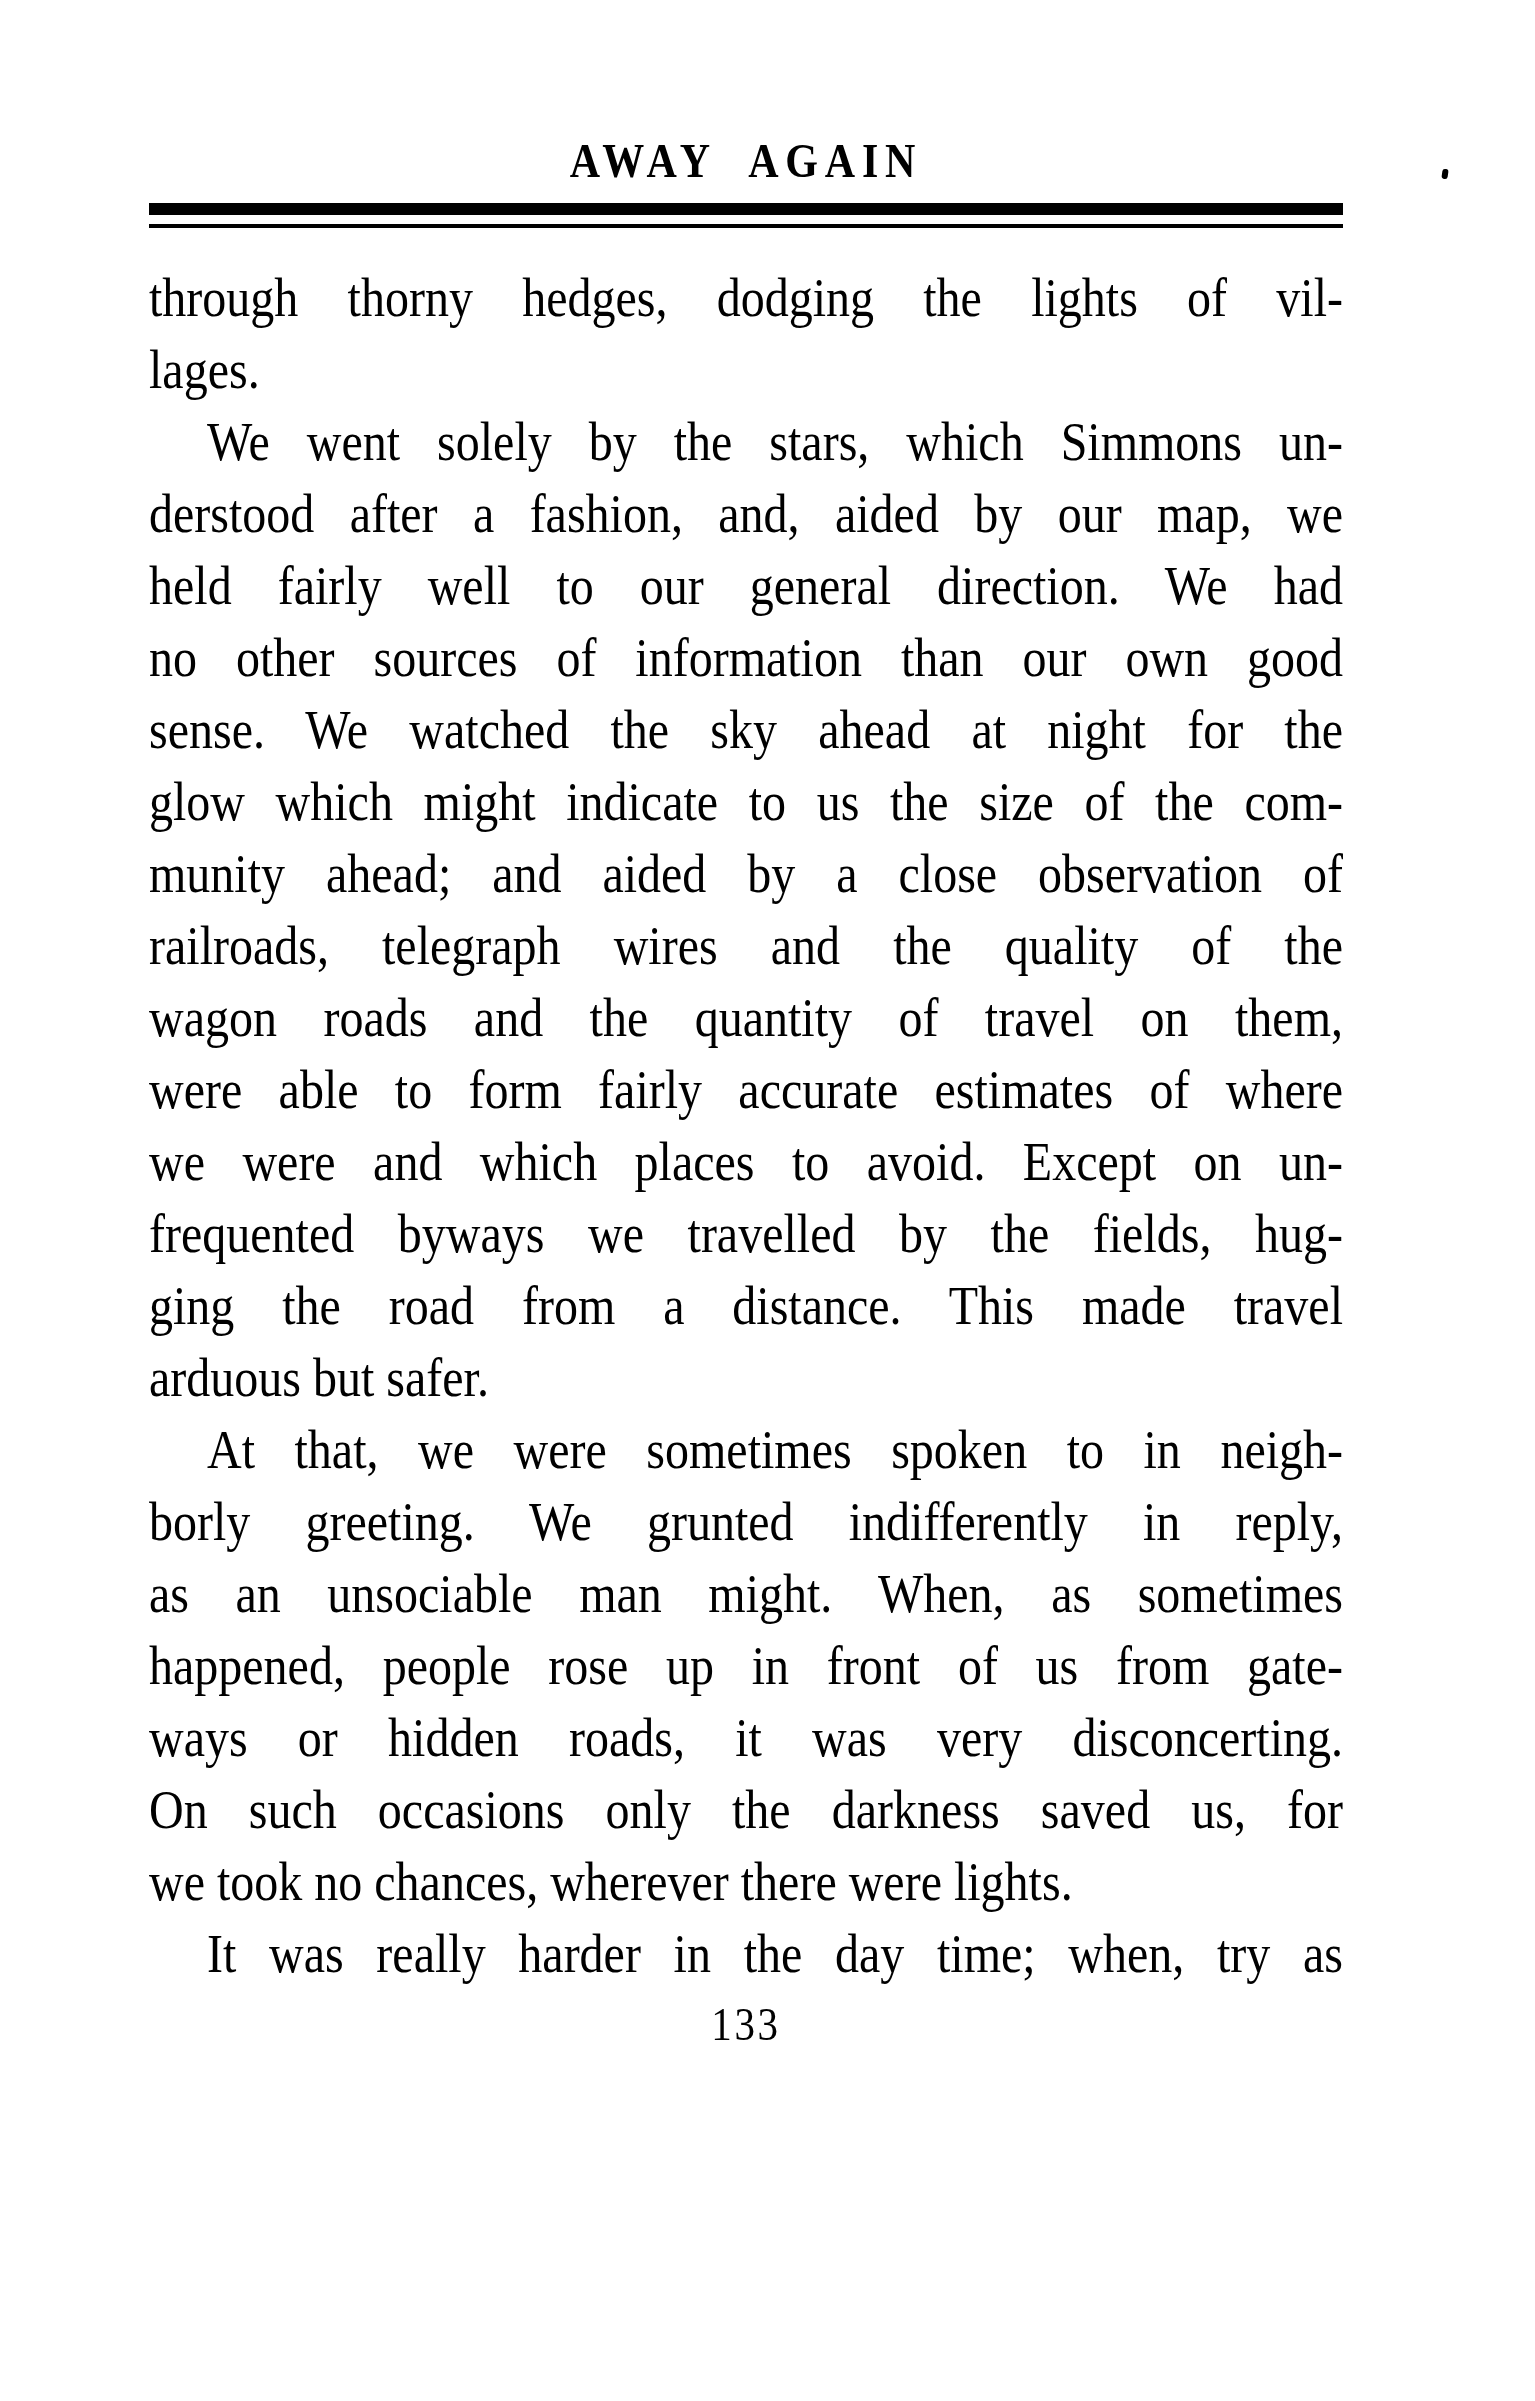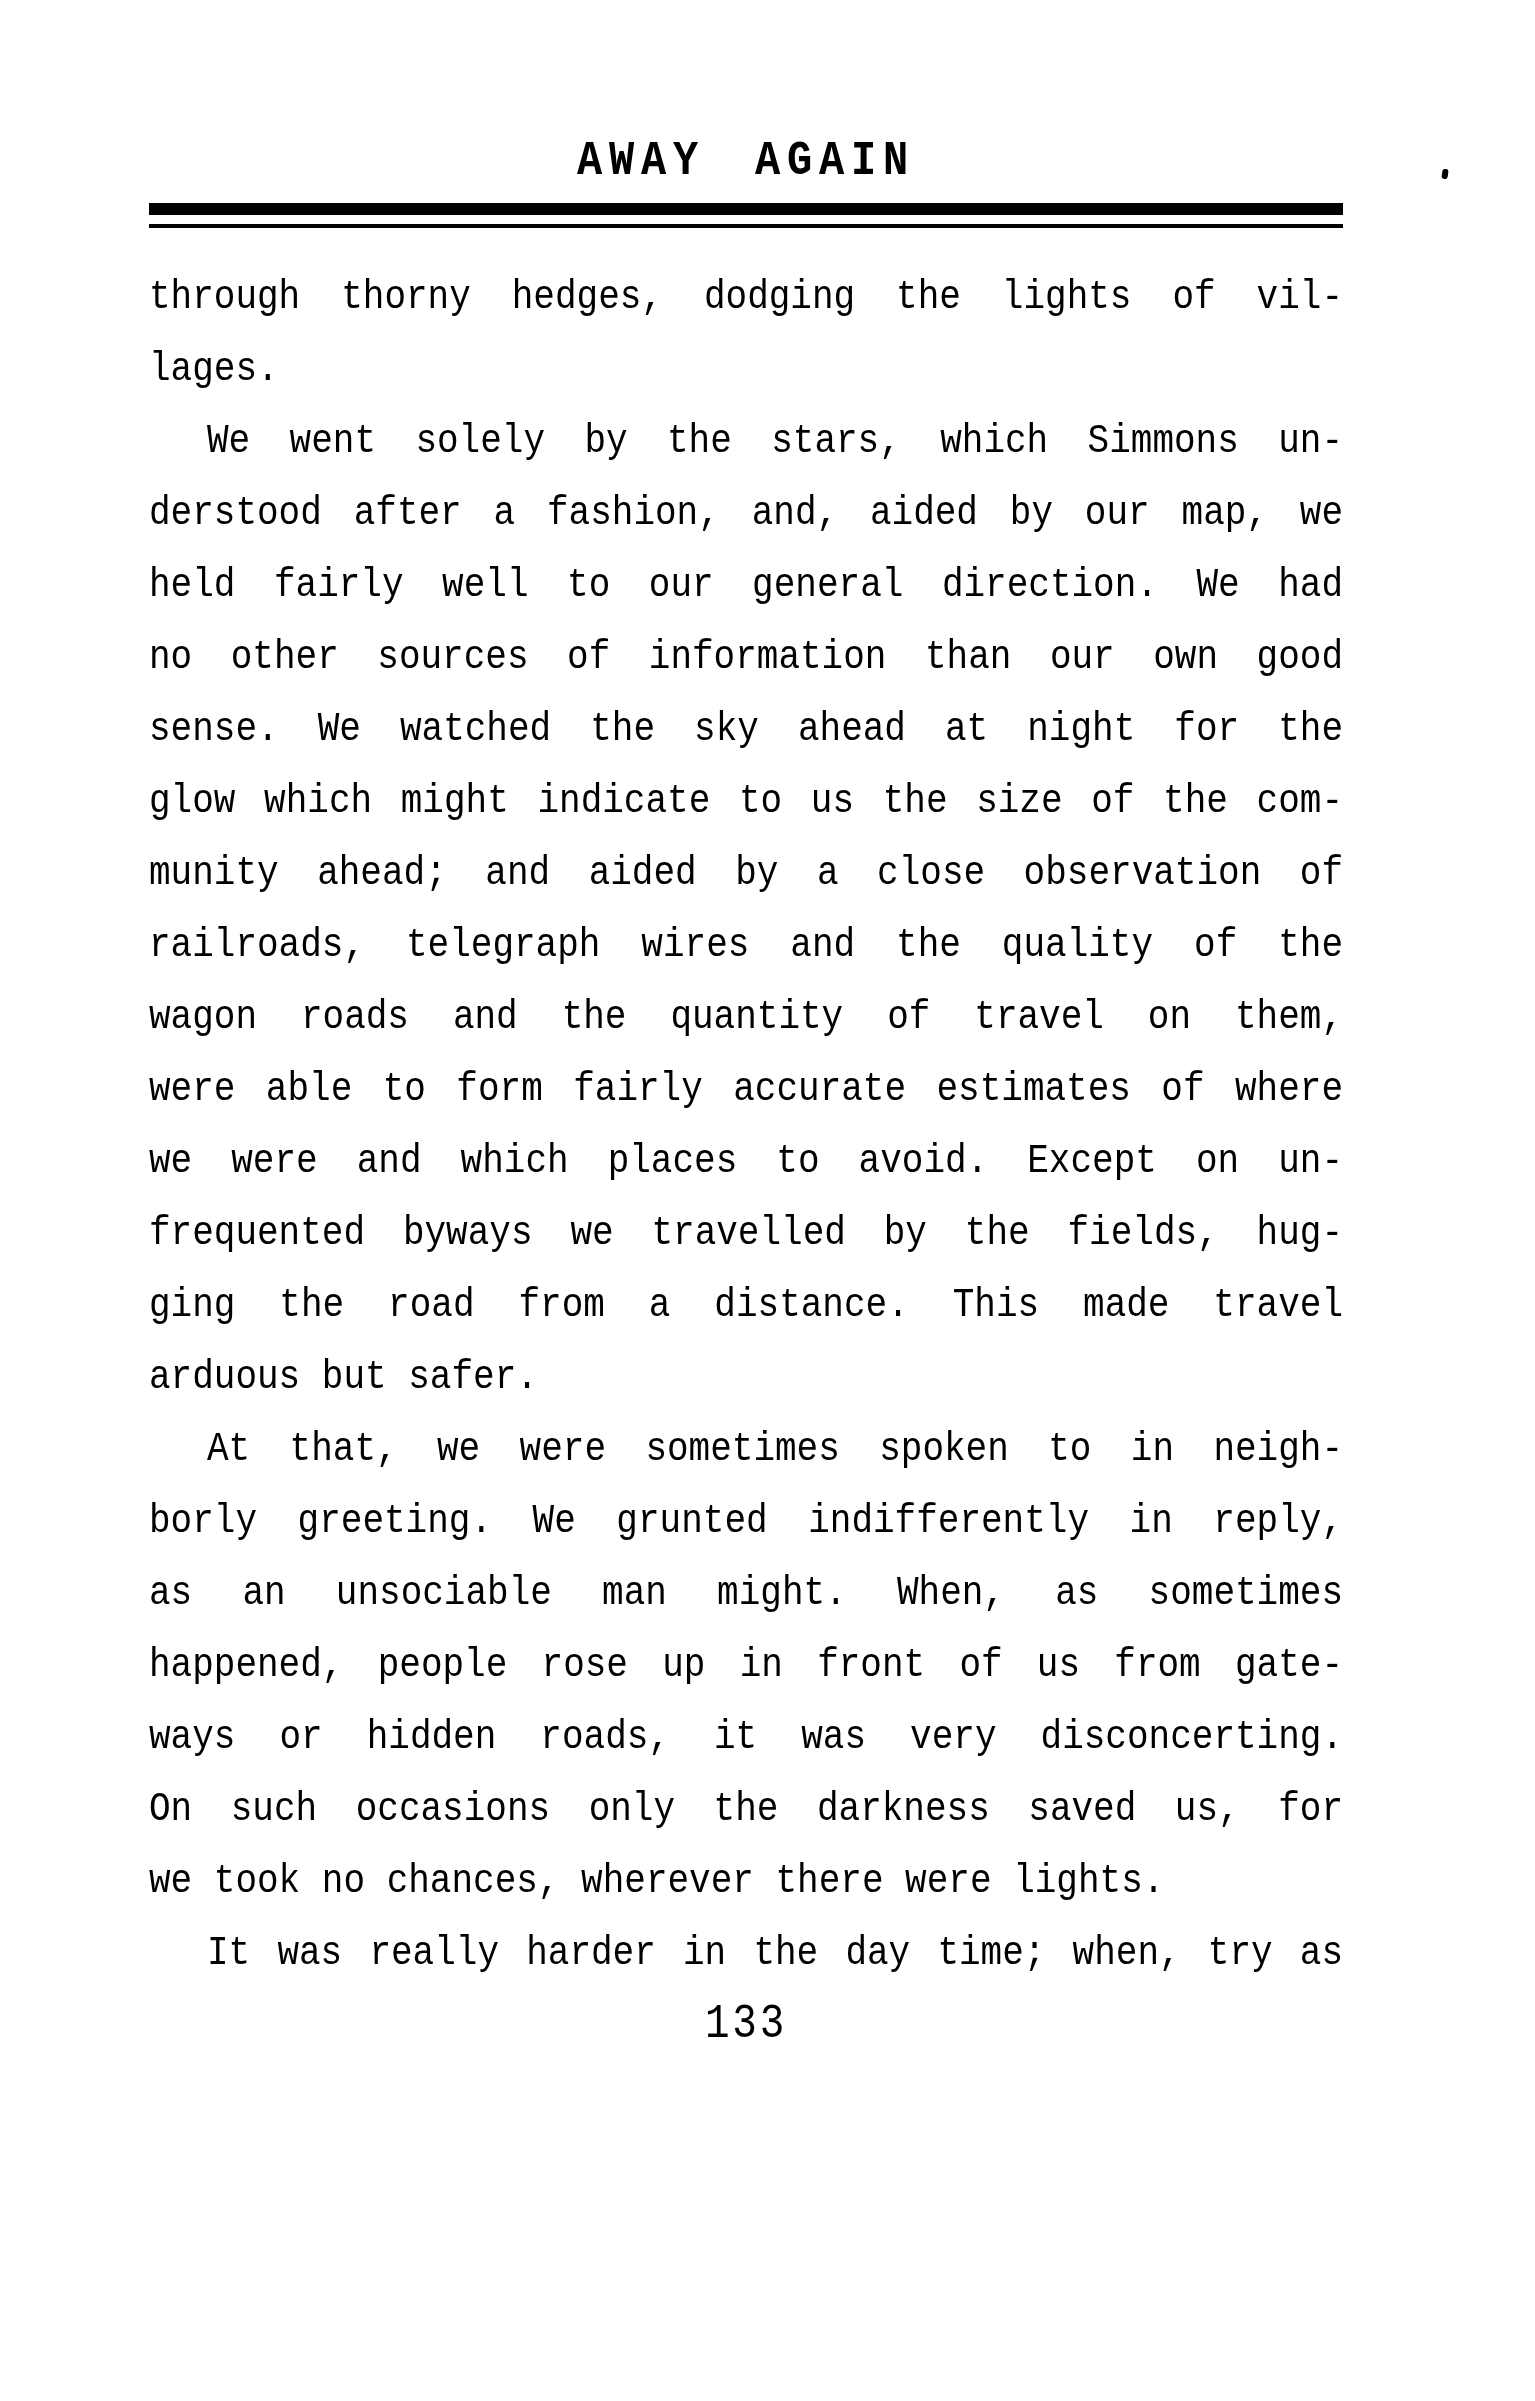--- a/index.html
+++ b/index.html
@@ -6,21 +6,21 @@
     margin: 0;
     padding: 0;
     background: #ffffff;
   }
   .page {
     position: relative;
     width: 1535px;
     height: 2401px;
     background: #ffffff;
     color: #000000;
-    font-family: Liberation Mono, monospace;
+    font-family: Liberation Serif, serif;
     overflow: hidden;
   }
   .content {
     position: absolute;
     left: 149px;
     top: 0;
     width: 1194px;
   }
   .running-header {
     margin-top: 137px;
@@ -37,21 +37,21 @@
     height: 11.6px;
     background: #000000;
   }
   .rule-thin {
     margin-top: 9.6px;
     height: 4.1px;
     background: #000000;
   }
   .body-text {
     margin-top: 34px;
-    font-size: 36px;
+    font-size: 48px;
     line-height: 72px;
   }
   .line {
     height: 72px;
     white-space: nowrap;
     text-align: left;
     text-align-last: left;
     transform: scaleY(1.15);
   }
   .line.just {

